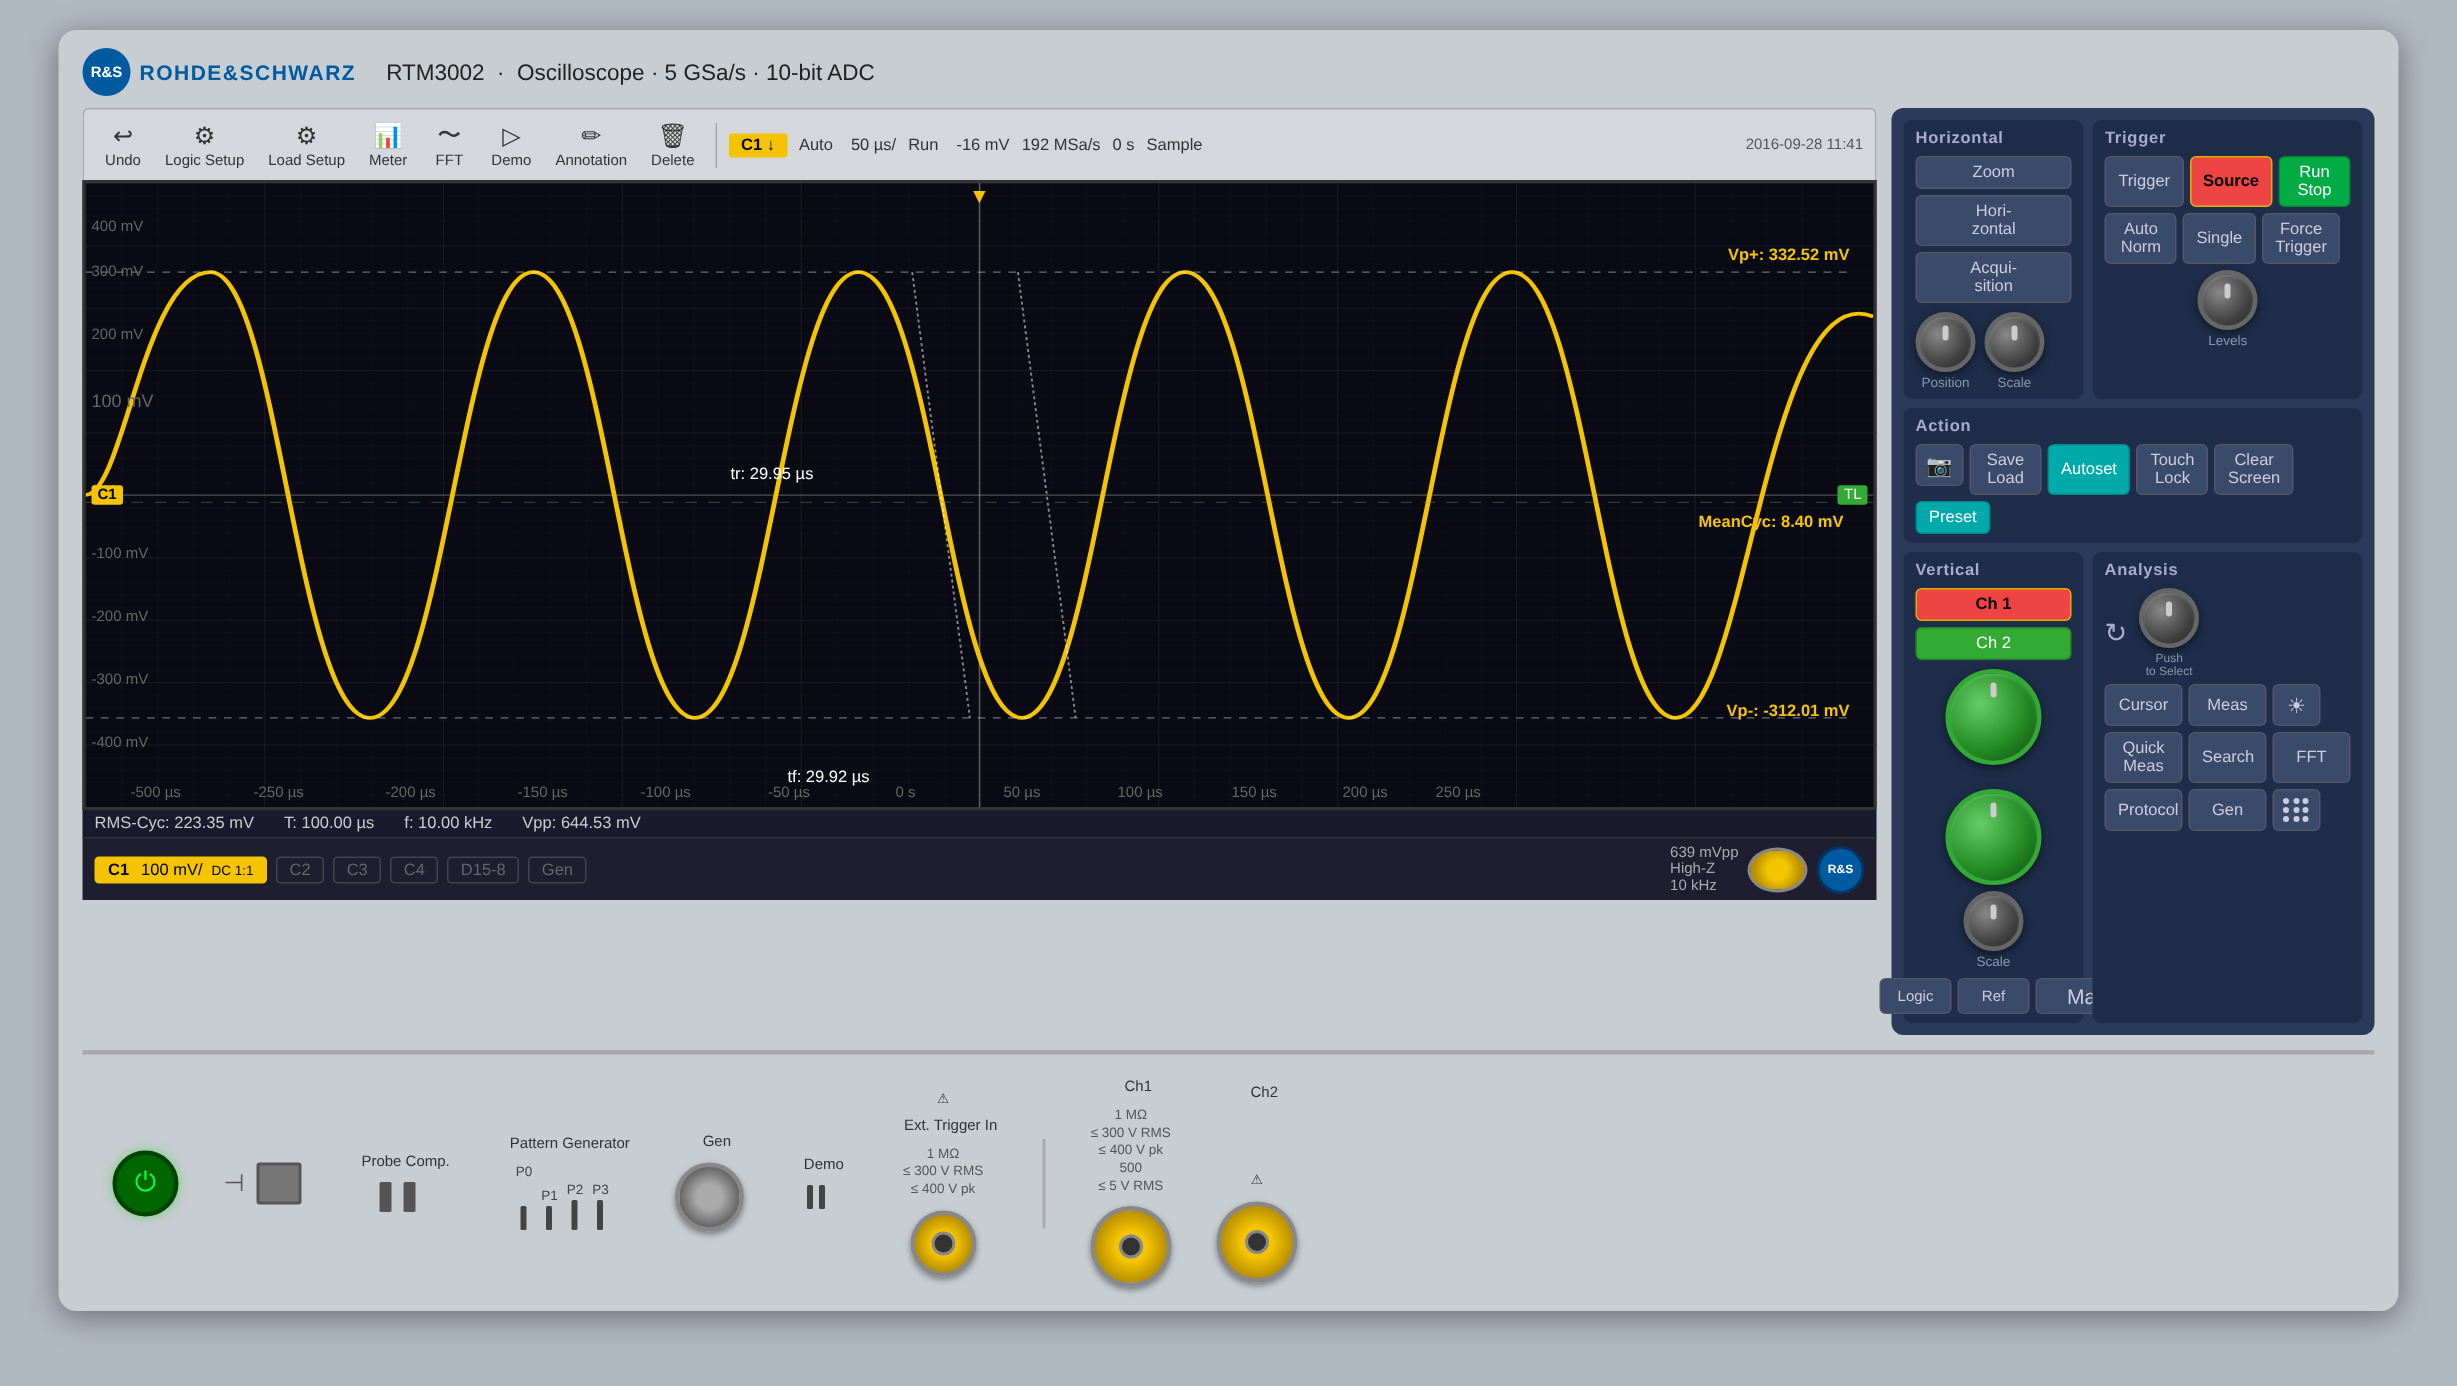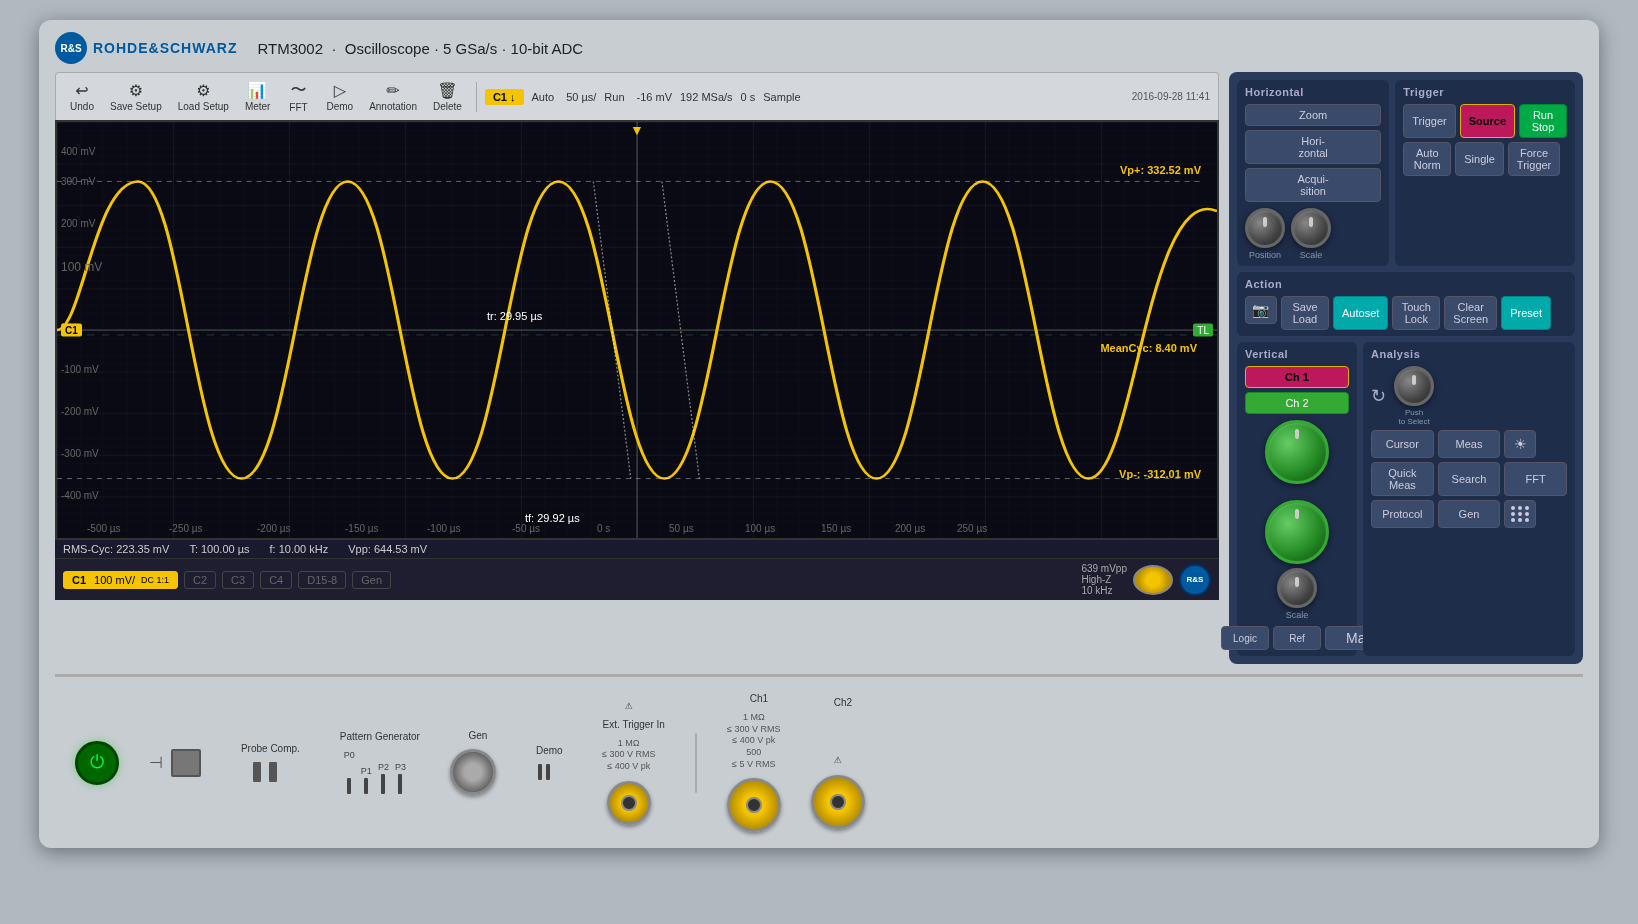--- a/index.html
+++ b/index.html
@@ -139,21 +139,21 @@
       align-items: center;
       gap: 4px;
       padding: 2px 8px;
       border: 1px solid #444;
       border-radius: 3px;
       cursor: pointer;
     }
 
     
     .right-panel {
-      width: 354px;
+      width: 322px;
       background: #2a3a5a;
       border-radius: 8px;
       padding: 8px;
       display: flex;
       flex-direction: column;
       gap: 6px;
     }
 
     
     .panel-row {
@@ -211,21 +211,21 @@
       color: #ccd;
       border: 1px solid #556;
       border-radius: 4px;
       padding: 4px 8px;
       font-size: 11px;
       cursor: pointer;
       text-align: center;
       min-width: 48px;
     }
     .panel-btn-active {
-      background: #be185d;
+      background: #ef4444;
       color: #000;
       border-color: #e0b000;
       font-weight: bold;
     }
     .panel-btn-green {
       background: #00aa44;
       color: #fff;
       border-color: #008833;
     }
     .panel-btn-teal {
@@ -385,21 +385,21 @@
 
     <div class="osc-screen-section">
 
       <div class="toolbar">
         <div class="toolbar-btn">
           <span class="toolbar-icon">↩</span>
           <span>Undo</span>
         </div>
         <div class="toolbar-btn">
           <span class="toolbar-icon">⚙</span>
-          <span>Save Setup</span>
+          <span>Logic Setup</span>
         </div>
         <div class="toolbar-btn">
           <span class="toolbar-icon">⚙</span>
           <span>Load Setup</span>
         </div>
         <div class="toolbar-btn">
           <span class="toolbar-icon">📊</span>
           <span>Meter</span>
         </div>
         <div class="toolbar-btn">
@@ -579,20 +579,26 @@
           <div class="panel-section-title">Trigger</div>
           <div style="display:flex;gap:4px;margin-bottom:4px;">
             <button class="panel-btn">Trigger</button>
             <button class="panel-btn panel-btn-active">Source</button>
             <button class="panel-btn panel-btn-green">Run<br>Stop</button>
           </div>
           <div style="display:flex;gap:4px;margin-bottom:4px;">
             <button class="panel-btn">Auto<br>Norm</button>
             <button class="panel-btn">Single</button>
             <button class="panel-btn">Force<br>Trigger</button>
+          </div>
+          <div style="display:flex;gap:6px;justify-content:center;">
+            <div class="knob-container">
+              <div class="knob knob-sm"></div>
+              <div class="knob-label">Levels</div>
+            </div>
           </div>
         </div>
       </div>
 
       <div style="background:#1e2d4a;border-radius:6px;padding:6px 8px;">
         <div class="panel-section-title">Action</div>
         <div style="display:flex;gap:4px;flex-wrap:wrap;">
           <div class="icon-btn">
             <span>📷</span>
           </div>

